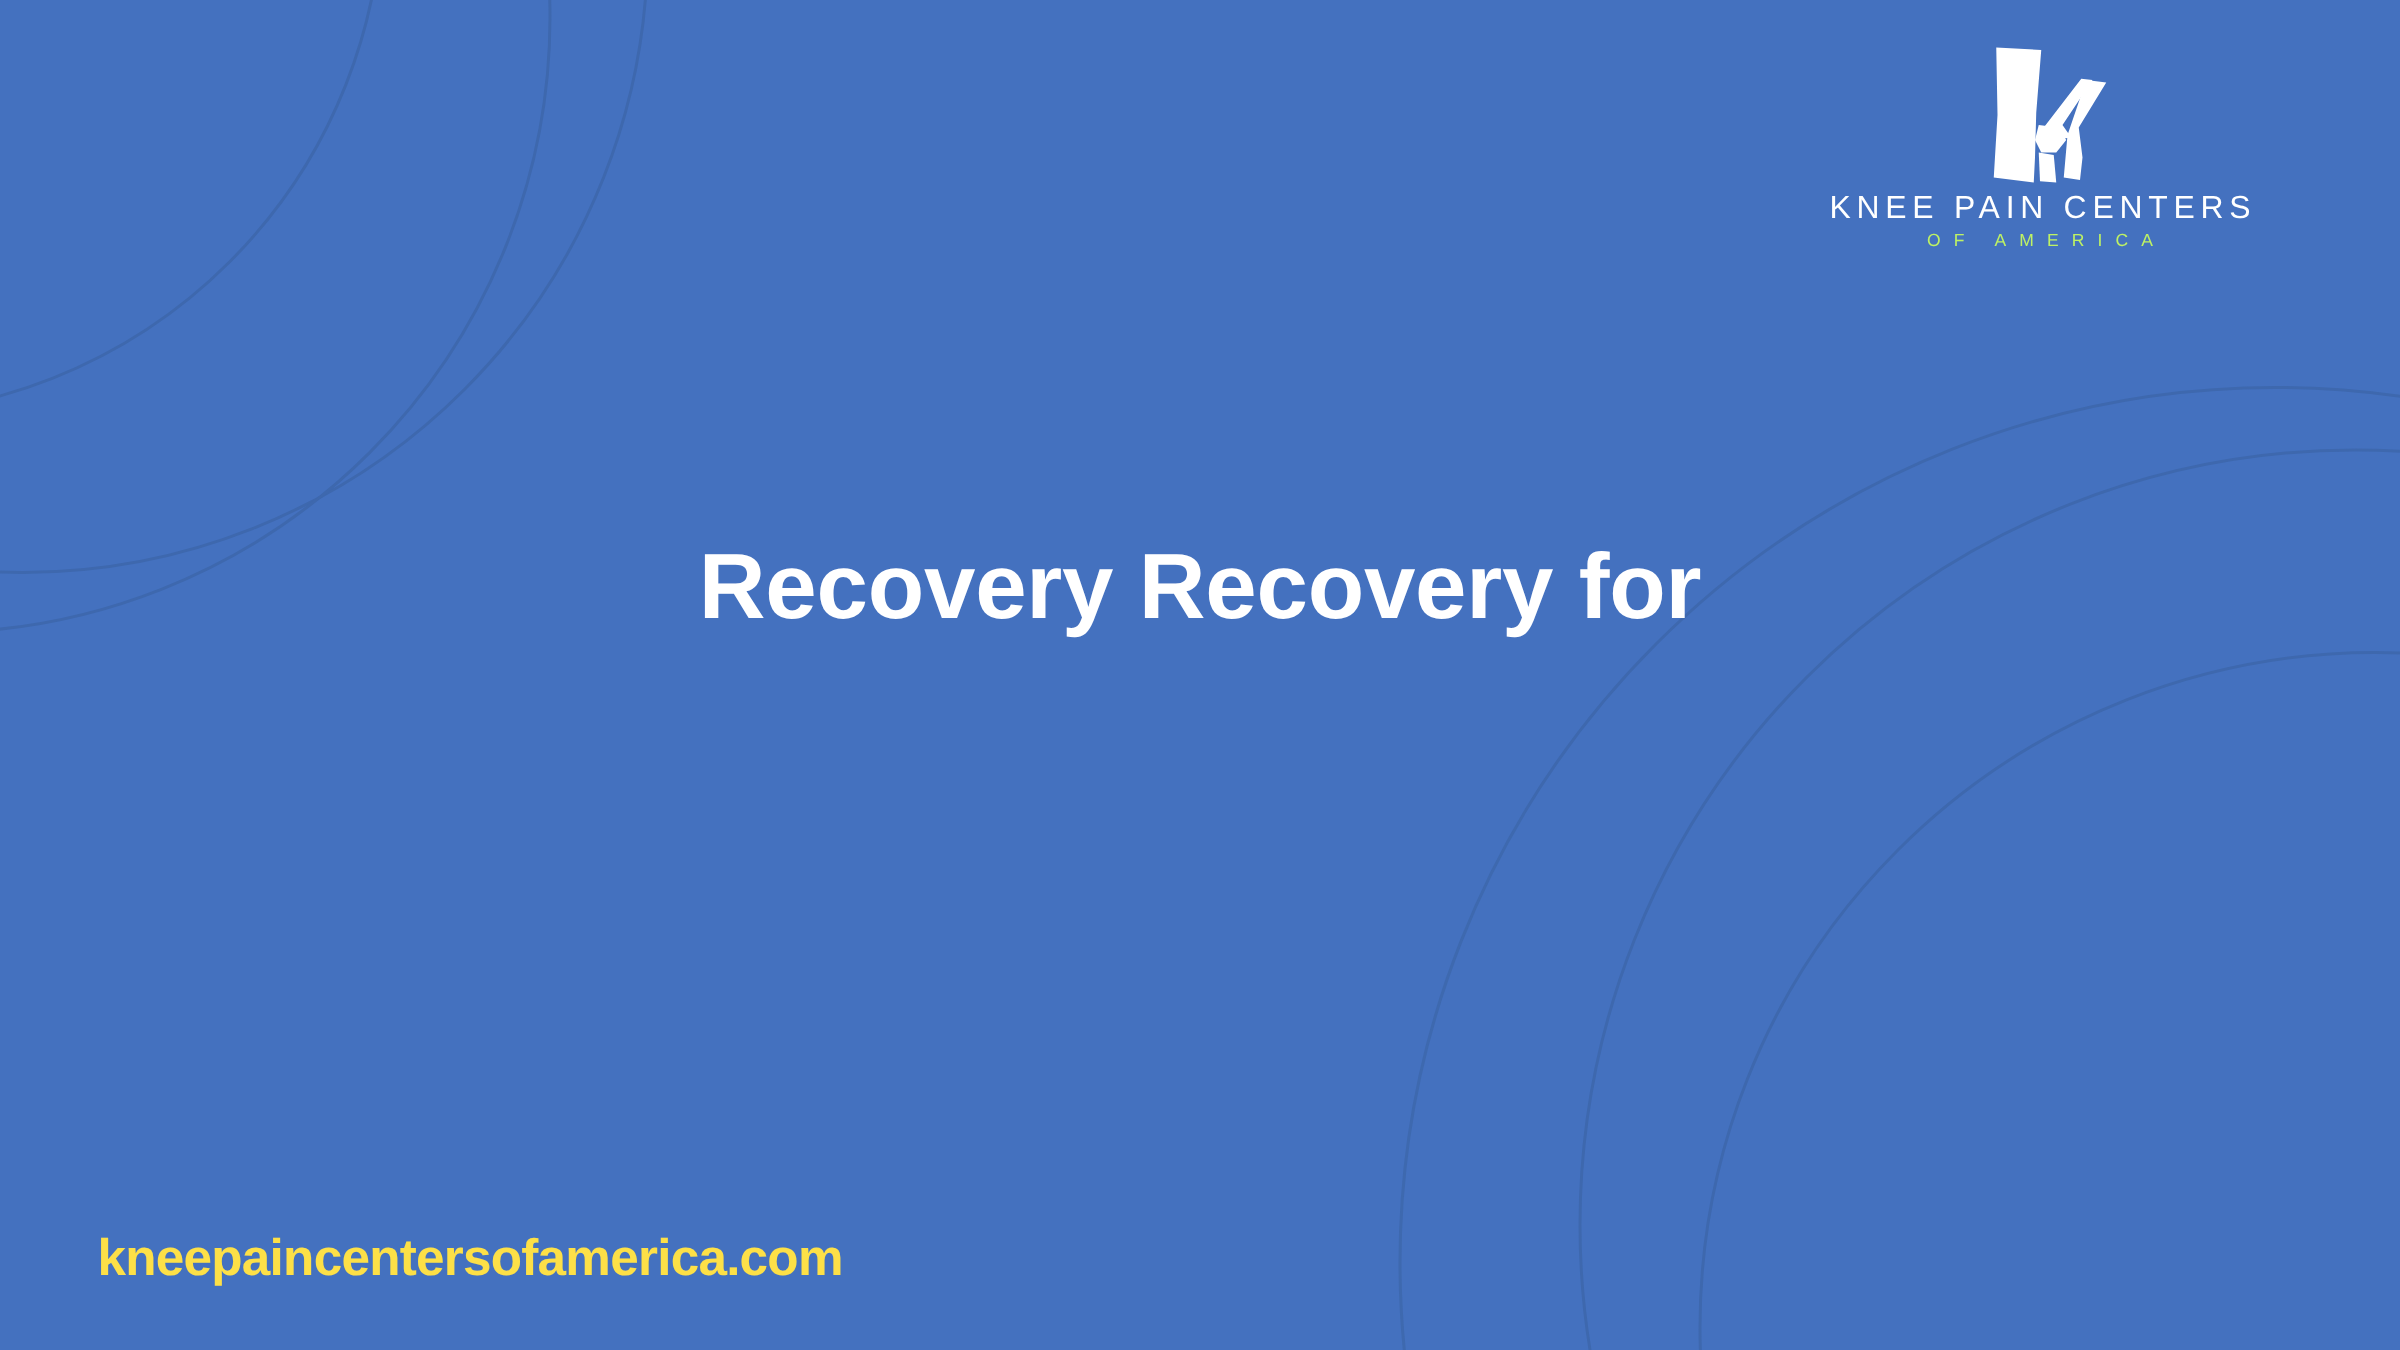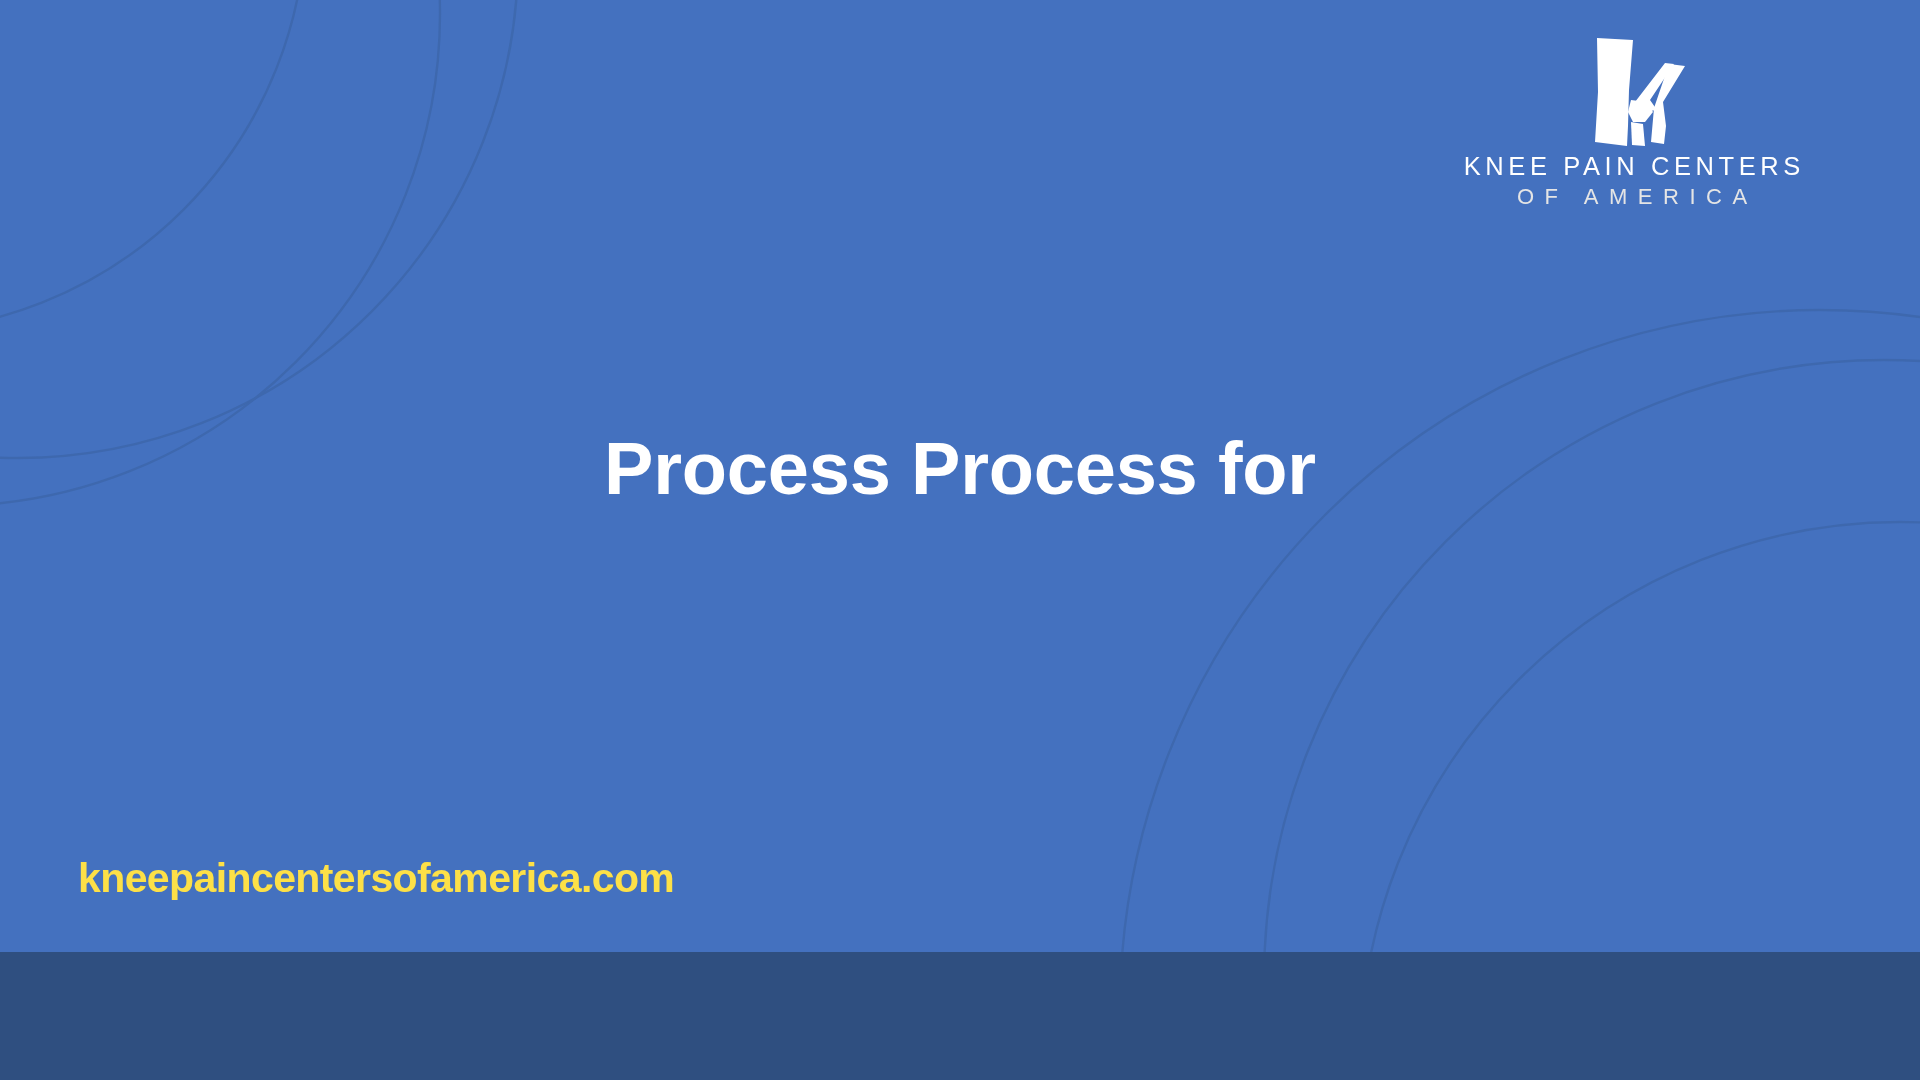--- a/index.html
+++ b/index.html
@@ -8,21 +8,21 @@
     padding: 0;
     background: #2f4f80;
   }
   body {
     font-family: "Liberation Sans", sans-serif;
   }
 
   .slide {
     position: relative;
     width: 1920px;
-    height: 952px;
+    height: 1080px;
     overflow: hidden;
     background-color: #4471bf;
   }
 
   
   .deco-layer {
     position: absolute;
     inset: 0;
     width: 1920px;
     height: 1080px;
@@ -50,23 +50,23 @@
     font-family: "Liberation Sans", sans-serif;
     font-size: 25.5px;
     font-weight: 400;
     letter-spacing: 4.6px;
     white-space: nowrap;
     line-height: 1.12;
     text-indent: 4.6px;
   }
   .logo-subwordmark {
     margin-top: 3px;
-    color: #e5e5e5;
+    color: #bef264;
     font-family: "Liberation Sans", sans-serif;
-    font-size: 22px;
+    font-size: 14px;
     font-weight: 400;
     letter-spacing: 10.5px;
     white-space: nowrap;
     text-indent: 10.5px;
   }
 
   
   .title-wrap {
     position: absolute;
     left: 0;
@@ -138,19 +138,19 @@
       <path fill="#ffffff" d="M58 92 L70 94 L72 116 L59 115 Z"></path>
     </svg>
 
     <div class="logo-wordmark">KNEE PAIN CENTERS</div>
 
     <div class="logo-subwordmark">OF AMERICA</div>
   </div>
 
   <div class="title-wrap">
     <h1 class="title">
-      <span class="title-line">Process Process for</span>
+      <span class="title-line">Recovery Recovery for</span>
     </h1>
   </div>
 
   <div class="footer-url">kneepaincentersofamerica.com</div>
 
 </div>
 
 </body></html>

